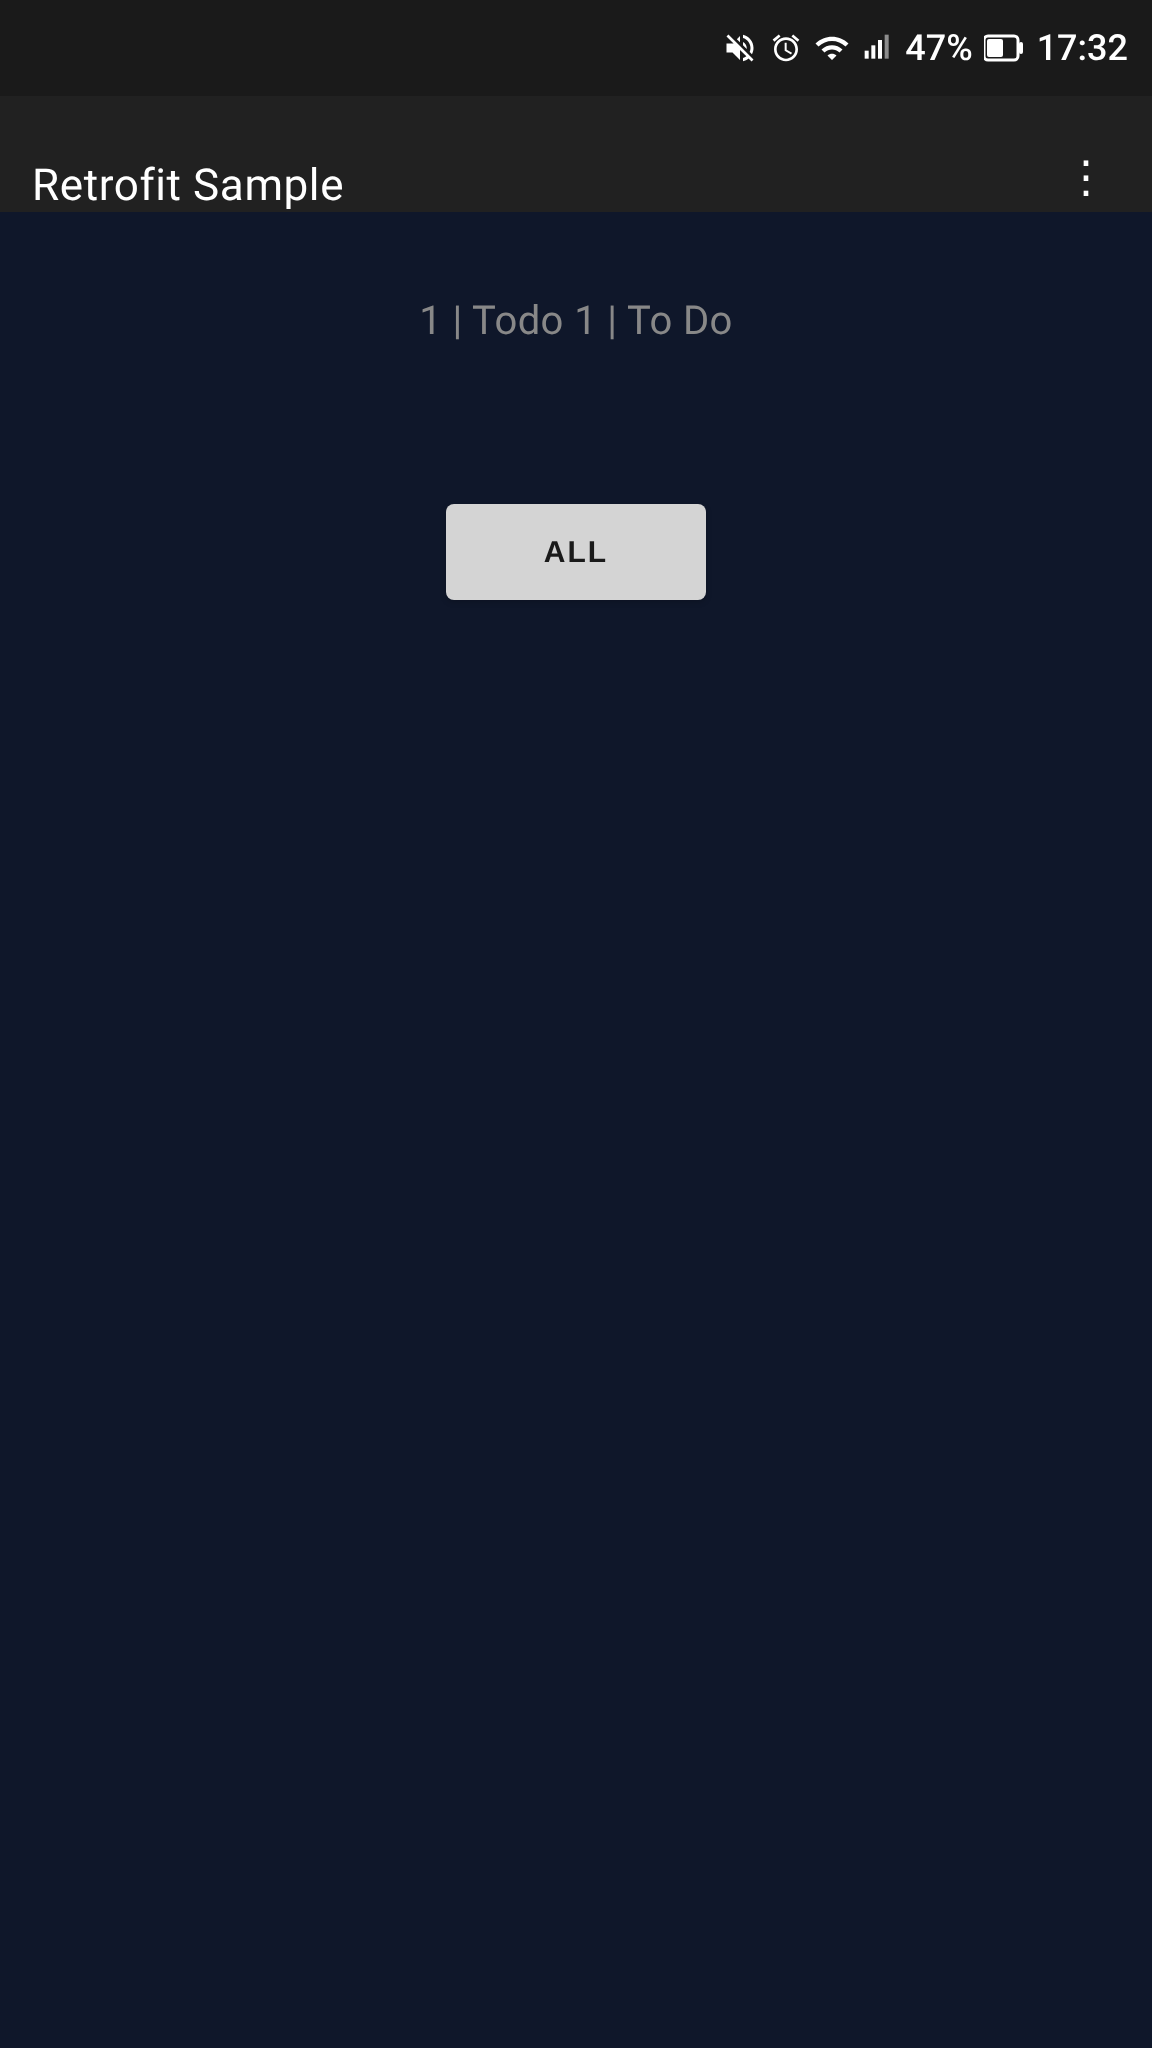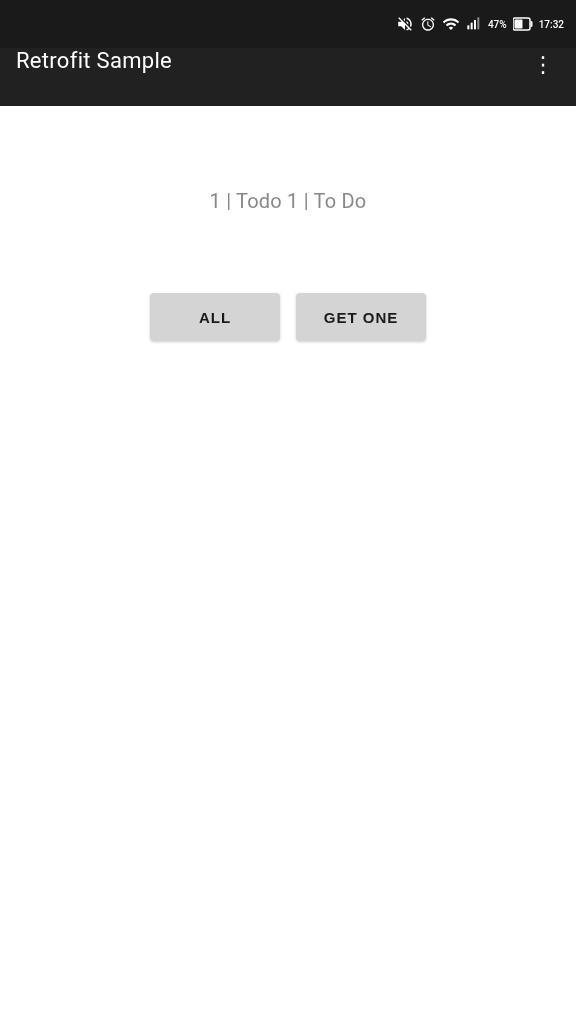--- a/index.html
+++ b/index.html
@@ -26,31 +26,31 @@
     }
 
     .status-icons {
       display: flex;
       align-items: center;
       gap: 6px;
     }
 
     .status-text {
       color: #ffffff;
-      font-size: 10px;
+      font-size: 18px;
       font-weight: 500;
     }
 
     
     .toolbar {
       width: 100%;
       height: 58px;
       background: #212121;
       display: flex;
-      align-items: flex-start;
+      align-items: flex-end;
       justify-content: space-between;
       padding: 0 16px;
     }
 
     .toolbar-title {
       color: #ffffff;
       font-size: 22px;
       font-weight: 400;
       letter-spacing: 0.3px;
     }
@@ -60,25 +60,25 @@
       font-size: 22px;
       cursor: pointer;
       padding: 4px;
       letter-spacing: 2px;
     }
 
     
     .main-content {
       width: 100%;
       height: calc(1024px - 48px - 58px);
-      background: #ffffff;
+      background: #0f172a;
       display: flex;
       flex-direction: column;
       align-items: center;
-      padding-top: 83px;
+      padding-top: 42px;
     }
 
     
     .todo-list {
       display: flex;
       flex-direction: column;
       align-items: center;
       gap: 20px;
       margin-bottom: 80px;
     }
@@ -86,21 +86,21 @@
     .todo-item {
       color: #888888;
       font-size: 20px;
       font-weight: 400;
       letter-spacing: 0.2px;
     }
 
     
     .buttons-container {
       display: flex;
-      flex-direction: row;
+      flex-direction: column;
       align-items: center;
       gap: 16px;
     }
 
     .action-button {
       width: 130px;
       height: 48px;
       background: #d4d4d4;
       border: none;
       border-radius: 4px;
@@ -159,16 +159,15 @@
 </div>
 
 <div class="main-content">
 
   <div class="todo-list">
     <span class="todo-item">1 | Todo 1 | To Do</span>
   </div>
 
   <div class="buttons-container">
     <button class="action-button">ALL</button>
-    <button class="action-button">GET ONE</button>
   </div>
 
 </div>
 
 </body></html>

